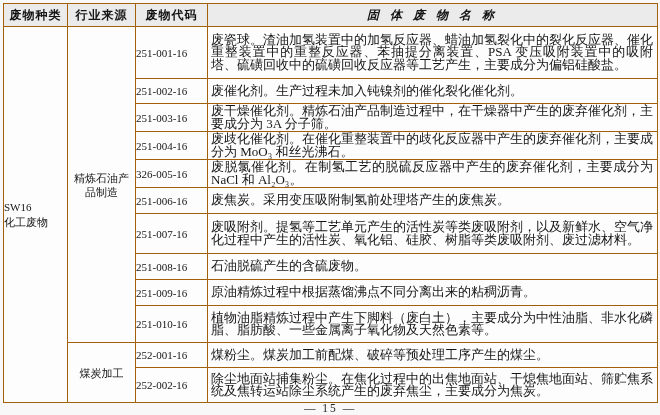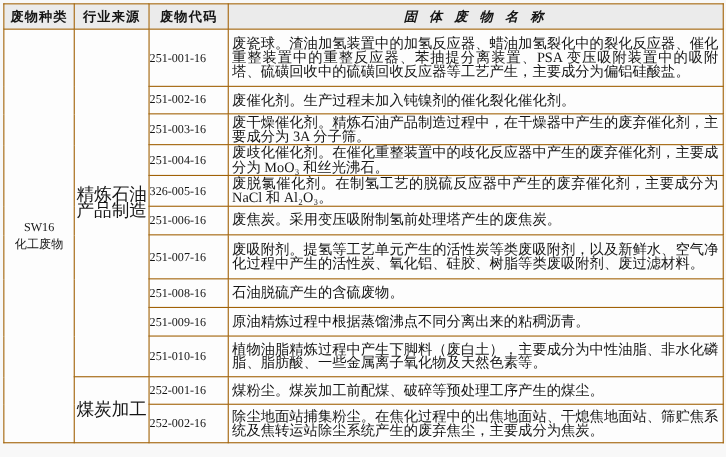--- a/index.html
+++ b/index.html
@@ -23,24 +23,24 @@
     overflow:hidden;
   }
   .waste th{
     background:#ebebeb;
     font-size:12px;font-weight:bold;
     height:22px;text-align:center;
     letter-spacing:1px;
   }
   th.name-h{letter-spacing:4px;font-style:italic;}
   td.cat{
-    text-align:center;font-size:11px;line-height:15px;
+    text-align:left;font-size:11px;line-height:15px;
   }
   td.src{
-    text-align:center;font-size:16px;line-height:14px;
+    text-align:center;font-size:11px;line-height:14px;
     padding:0 1px;
   }
   td.code{
     text-align:left;font-size:11px;white-space:nowrap;
     font-family:"Liberation Serif","DejaVu Serif",serif;
   }
   td.name{
     font-size:13px;line-height:12.5px;
     padding:1px 4px 1px 3px;text-align:justify;
   }
@@ -119,13 +119,14 @@
       <td class="code">252-001-16</td>
       <td class="name">煤粉尘。煤炭加工前配煤、破碎等预处理工序产生的煤尘。</td>
     </tr>
     <tr style="height:35px">
       <td class="code">252-002-16</td>
       <td class="name">除尘地面站捕集粉尘。在焦化过程中的出焦地面站、干熄焦地面站、筛贮焦系统及焦转运站除尘系统产生的废弃焦尘，主要成分为焦炭。</td>
     </tr>
   </tbody>
     </table>
 
+  <div class="footer">— 15 —</div>
 </div>
 
 </body></html>

